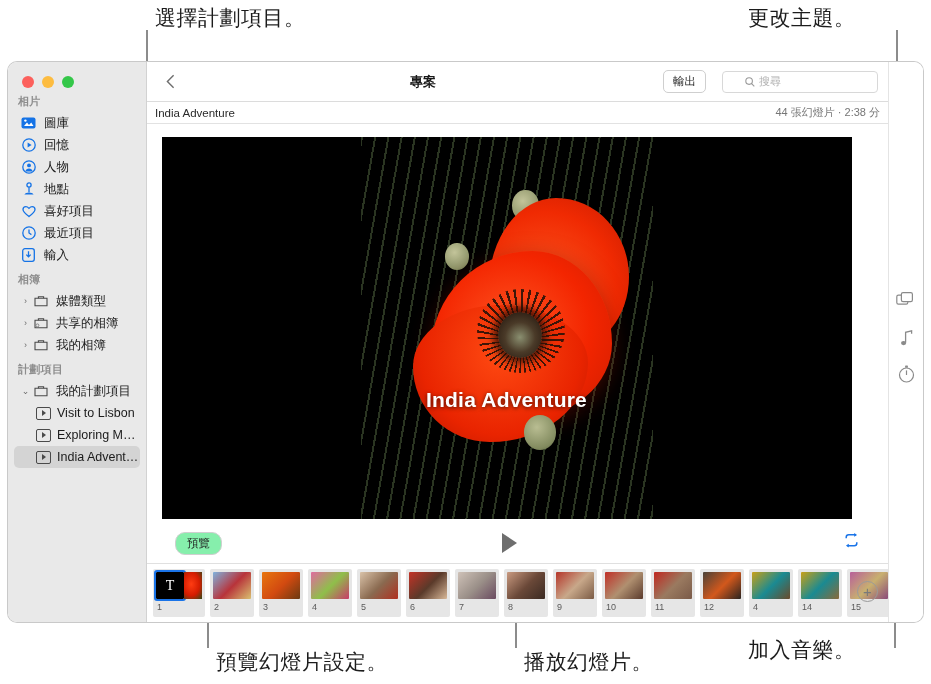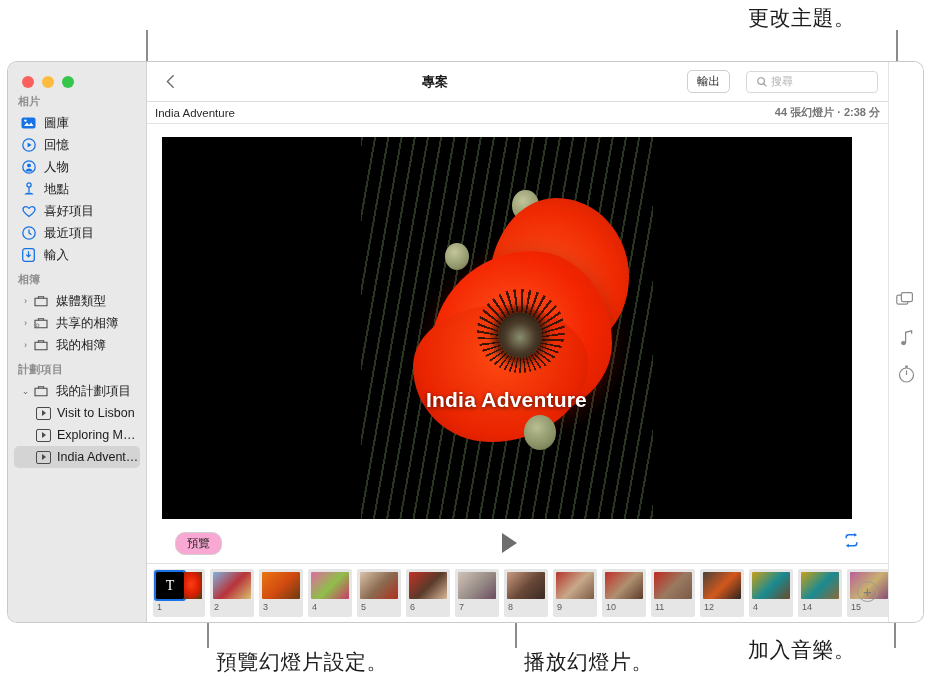--- a/index.html
+++ b/index.html
@@ -96,30 +96,30 @@
     display:flex;align-items:center;justify-content:center;
   }
   .tb-title{flex:1;text-align:center;font-size:13px;font-weight:700;color:#1a1a1a;}
   .export{
     border:1px solid #cfcfcf;border-radius:5px;background:#fff;
     font-size:11.5px;color:#1f1f1f;padding:3px 9px;margin-right:16px;
     font-family:inherit;
   }
   .search{
     width:110px;height:20px;border:1px solid #d8d8d8;border-radius:4px;
-    background:#fff;display:flex;align-items:center;padding:0 10px;gap:4px;
+    background:#fff;display:flex;align-items:center;padding:0 22px;gap:4px;
   }
   .search .ph{font-size:11px;color:#b0b0b0;}
 
   .subbar{
     height:22px;flex:0 0 22px;display:flex;align-items:center;
     padding:0 8px;border-bottom:1px solid #e2e2e2;box-sizing:border-box;
   }
   .subbar .nm{font-size:11.5px;color:#2a2a2a;}
-  .subbar .meta{margin-left:auto;font-size:11px;color:#767676;font-weight:bold;}
+  .subbar .meta{margin-left:auto;font-size:11px;color:#767676;}
 
   
   .preview{
     flex:1;position:relative;background:#fff;
     display:flex;align-items:center;justify-content:center;
     padding:6px 0 0 0;box-sizing:border-box;
   }
   .canvas{
     width:690px;height:382px;background:#000;position:relative;overflow:hidden;
     margin-left:-22px;
@@ -189,21 +189,21 @@
     letter-spacing:.2px;
   }
 
   
   .playbar{
     height:38px;flex:0 0 38px;position:relative;
     border-bottom:1px solid #e0e0e0;
   }
   .prev-btn{
     position:absolute;left:28px;top:7px;
-    border:1px solid #cfcfcf;border-radius:10px;background:#f9a8d4;
+    border:1px solid #cfcfcf;border-radius:10px;background:#86efac;
     font-size:11.5px;color:#1f1f1f;padding:3px 11px;font-family:inherit;
   }
   .play-btn{
     position:absolute;left:355px;top:8px;
     width:0;height:0;border-left:15px solid #6e6e6e;
     border-top:10px solid transparent;border-bottom:10px solid transparent;
   }
   .loop-btn{position:absolute;right:28px;top:8px;}
 
   
@@ -247,20 +247,21 @@
     width:34px;flex:0 0 34px;background:#fff;border-left:1px solid #e4e4e4;
     position:relative;
   }
   .rail .ric{position:absolute;left:7px;color:#8a8a8a;}
 </style>
 </head>
 <body>
 
 <div class="stage">
 
+  <div class="callout" style="left:155px;top:4px;">選擇計劃項目。</div>
   <div class="leader v" style="left:146px;top:30px;height:436px;"></div>
   <div class="leader h" style="left:146px;top:465px;width:14px;"></div>
 
   <div class="callout" style="left:748px;top:4px;">更改主題。</div>
   <div class="leader v" style="left:896px;top:30px;height:272px;"></div>
   <div class="leader h" style="left:896px;top:301px;width:10px;"></div>
 
   <div class="callout" style="left:216px;top:648px;">預覽幻燈片設定。</div>
   <div class="leader v" style="left:207px;top:541px;height:107px;"></div>
 

